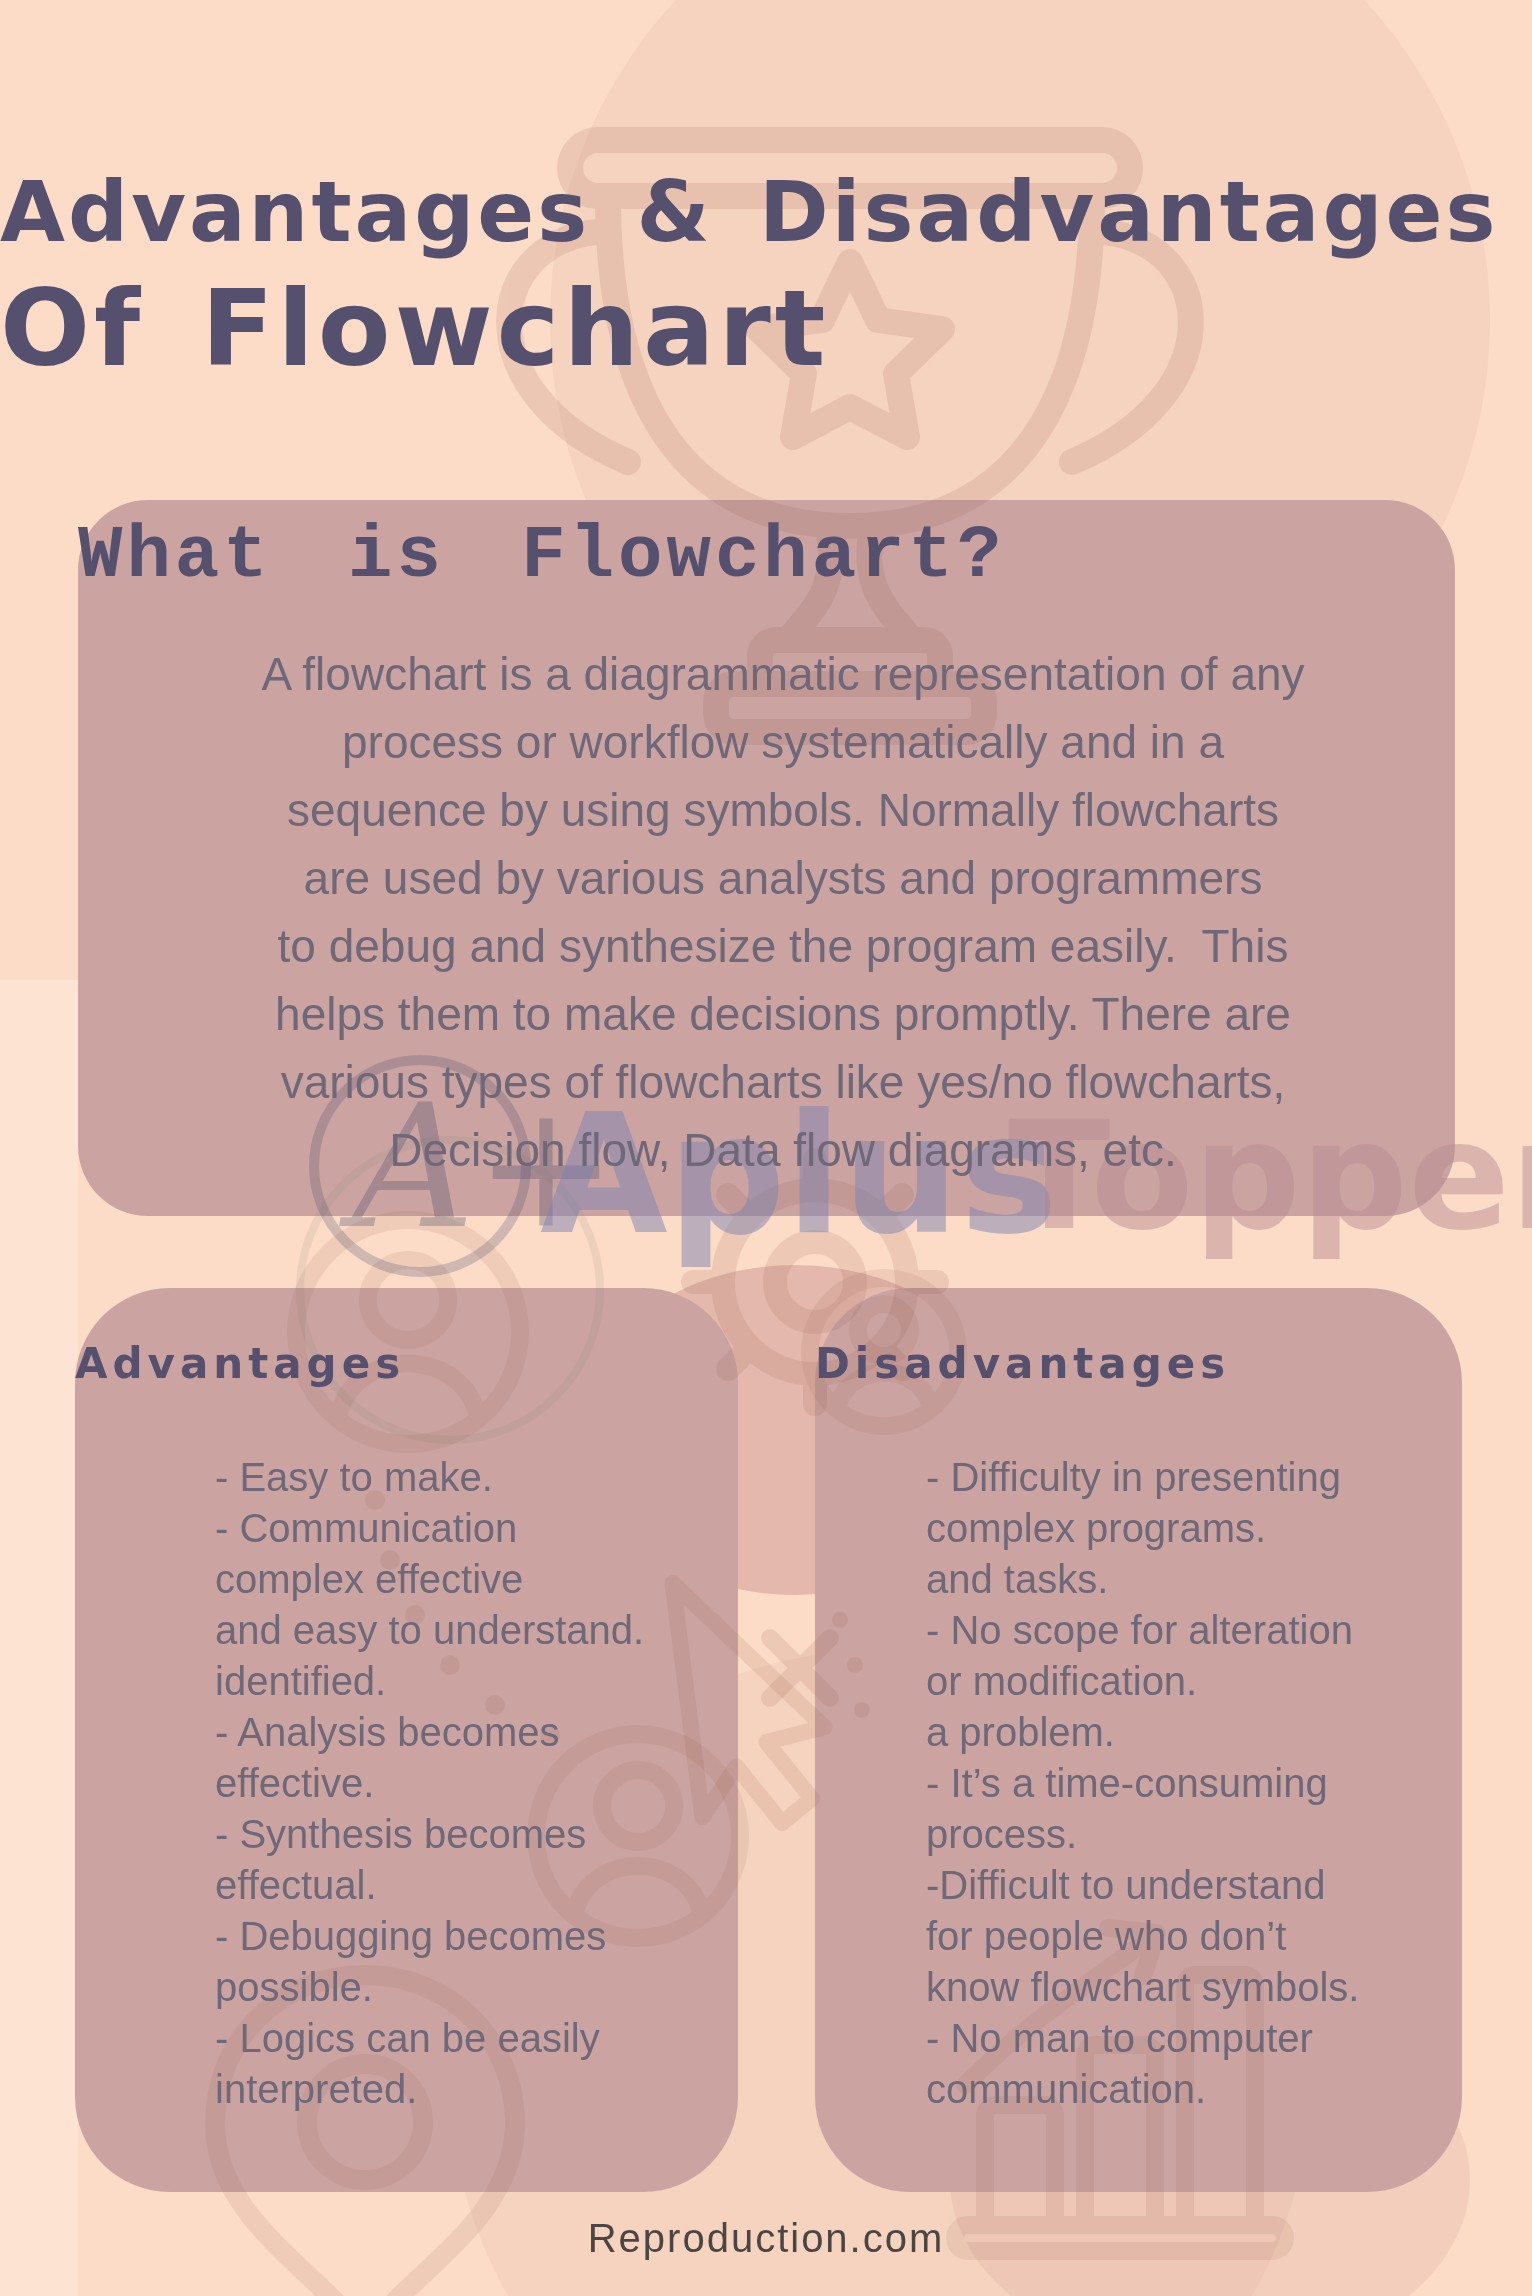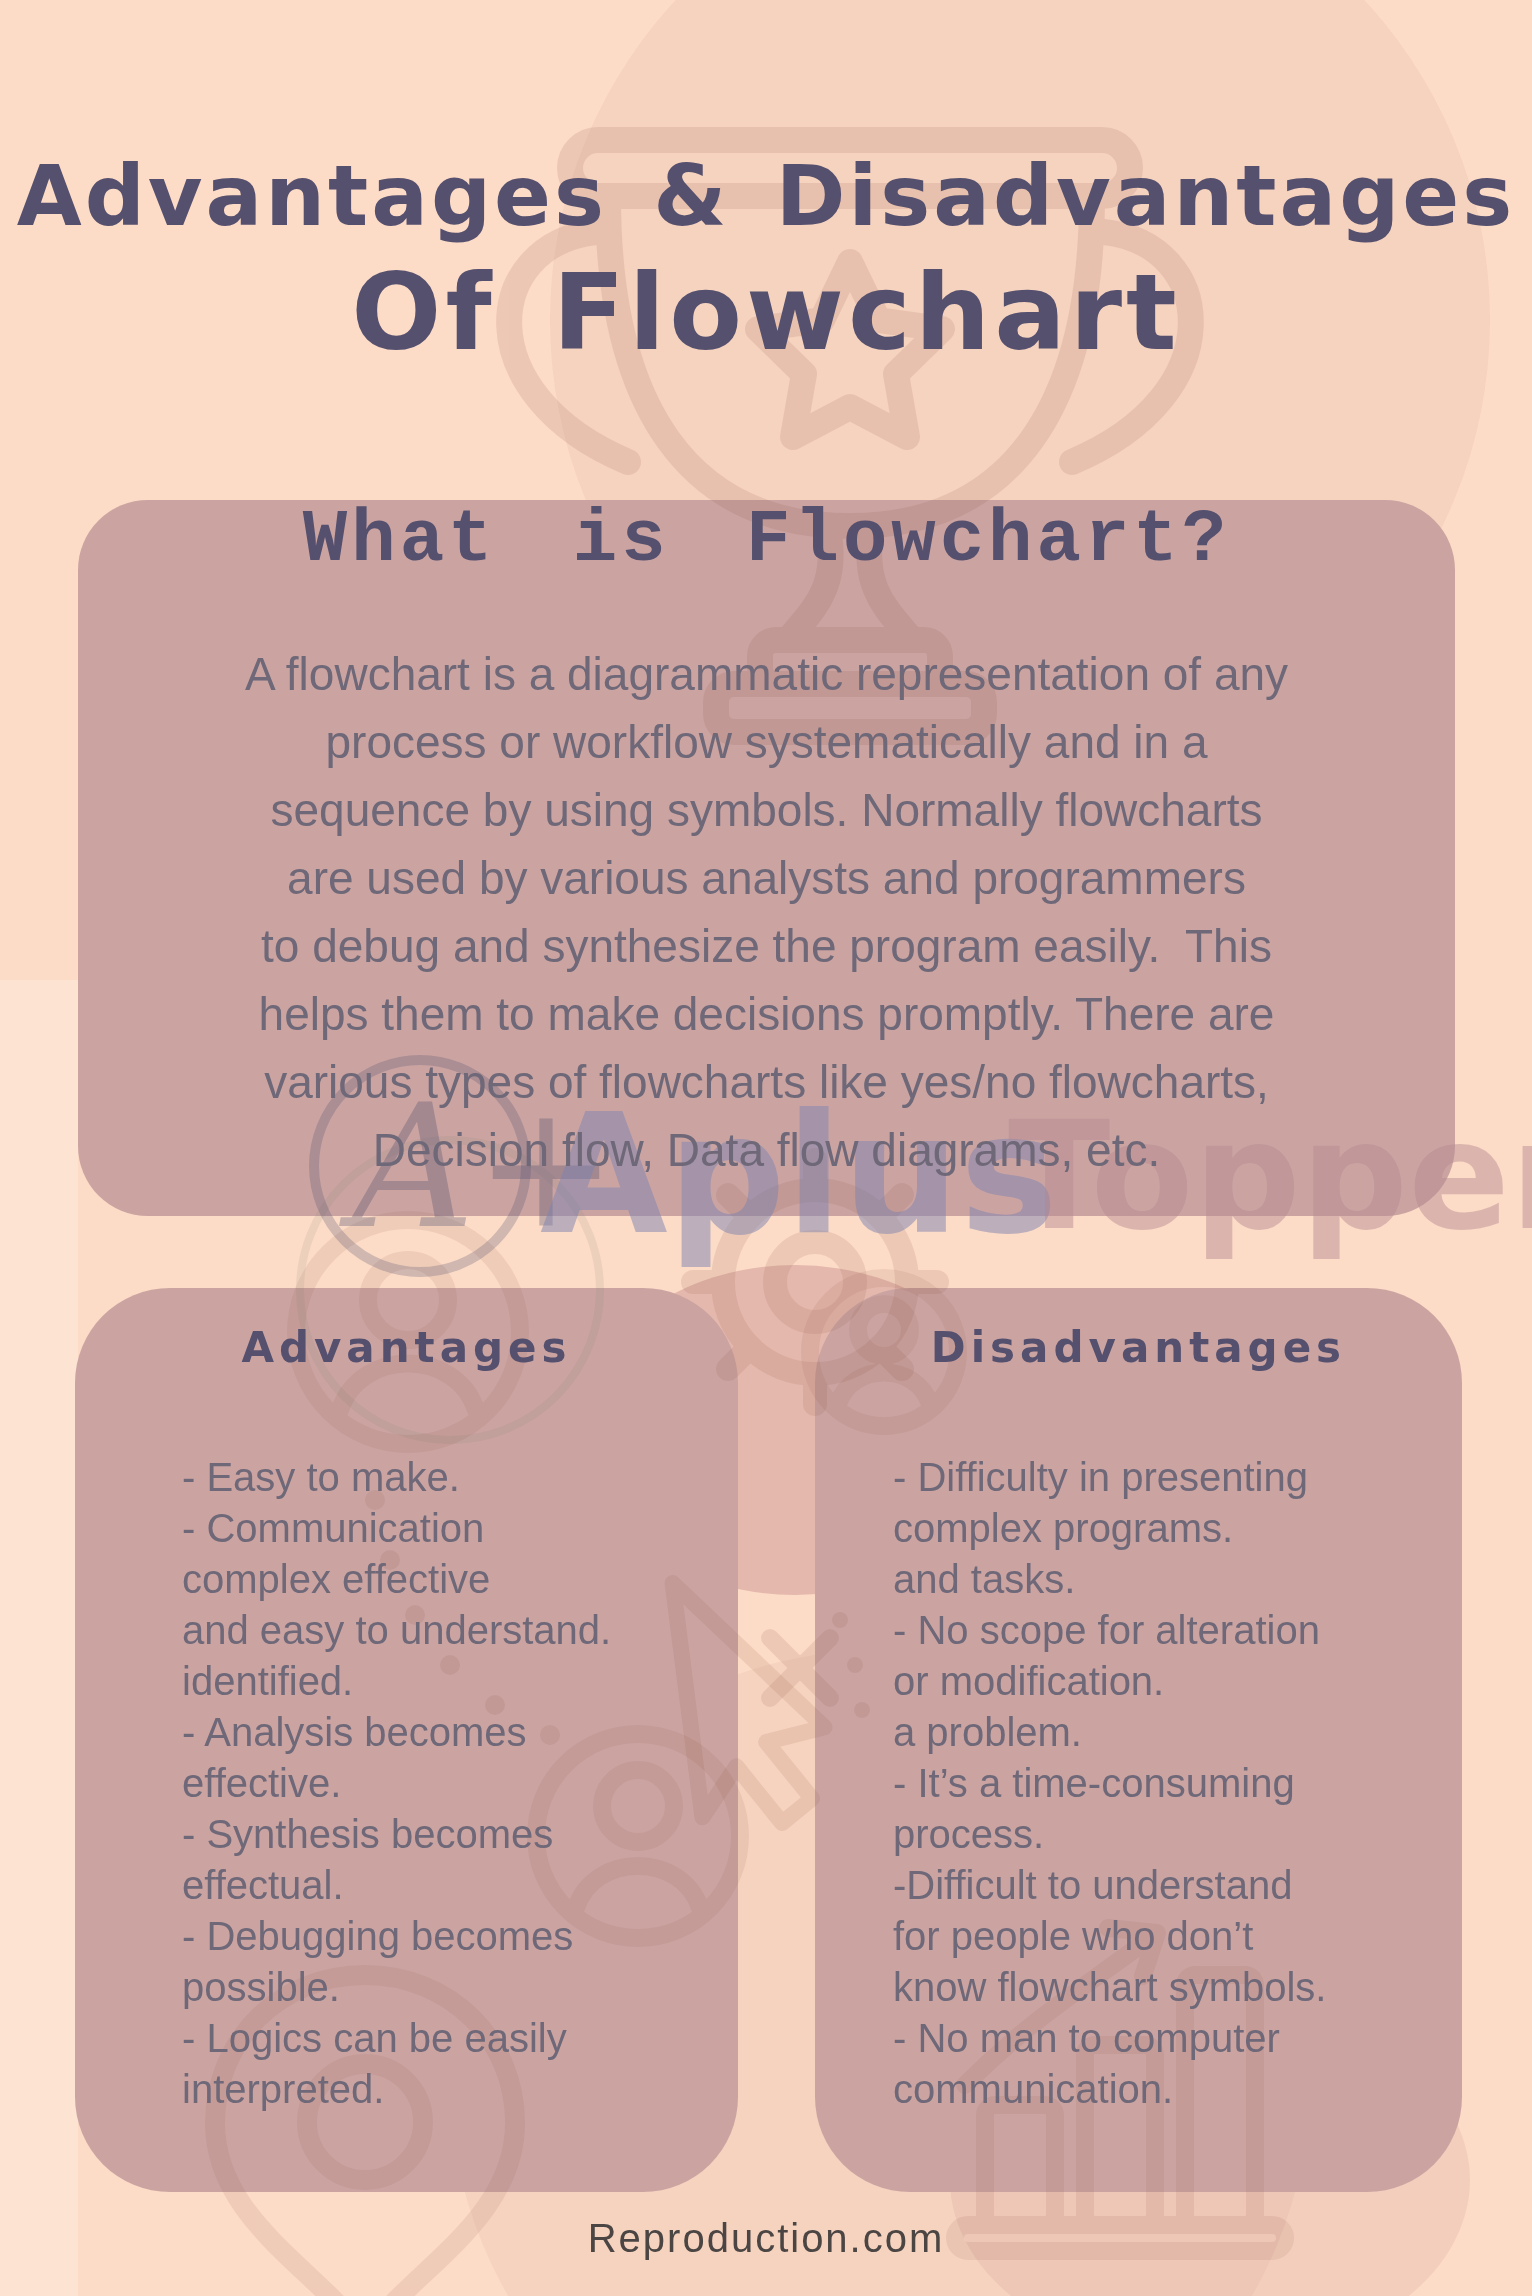--- a/index.html
+++ b/index.html
@@ -13,32 +13,32 @@
   body{font-family:"Liberation Sans",sans-serif;}
   .page{position:relative;width:1532px;height:2296px;background:var(--background);overflow:hidden;}
   .layer{position:absolute;inset:0;width:1532px;height:2296px;pointer-events:none;}
   .blobs{z-index:0;}
   .panel{position:absolute;background:var(--panel);z-index:1;}
   .panel.whatis{left:78px;top:500px;width:1377px;height:716px;border-radius:70px;}
   .panel.adv{left:75px;top:1288px;width:663px;height:904px;border-radius:95px;}
   .panel.dis{left:815px;top:1288px;width:647px;height:904px;border-radius:95px;}
   .watermarks{z-index:2;}
   .txt{position:absolute;z-index:3;}
-  .display{font-family:"DejaVu Sans",sans-serif;font-weight:bold;color:var(--heading);text-align:center;}
+  .display{font-family:"DejaVu Sans",sans-serif;font-weight:bold;color:var(--heading);text-align:left;margin-top:16px;}
   .title1{left:0;right:0;top:150px;font-size:84px;line-height:1.1;letter-spacing:3px;word-spacing:14px;}
   .title2{left:0;right:0;top:252px;font-size:106px;line-height:1.15;letter-spacing:4px;word-spacing:16px;}
   .whatis-heading{left:78px;width:1377px;top:496px;font-size:74px;line-height:1.2;letter-spacing:4px;word-spacing:28px;font-family:Liberation Mono, monospace;}
   .whatis-paragraph{left:78px;width:1377px;top:640px;text-align:center;color:var(--body-text);font-size:46px;line-height:68px;}
   .col-heading{font-size:42px;line-height:72px;top:1312px;letter-spacing:5px;}
   .adv-h{left:75px;width:663px;}
   .dis-h{left:815px;width:647px;}
   .col-list{top:1452px;color:var(--body-text);font-size:40px;line-height:51px;text-align:left;}
   .adv-l{left:182px;width:560px;}
   .dis-l{left:893px;width:575px;}
-  .wline{white-space:pre;}
+  .wline{white-space:pre;padding-left:33px;}
   .footer{left:0;right:0;top:2216px;text-align:center;color:var(--footer-text);font-size:40px;letter-spacing:2px;}
 </style>
 </head>
 <body>
 
 <div class="page">
 
   <svg class="layer blobs" viewBox="0 0 1532 2296" aria-hidden="true">
     <circle cx="1020" cy="320" r="470" fill="#8a503c" opacity="0.055"></circle>
     <circle cx="880" cy="2080" r="430" fill="#8a503c" opacity="0.05"></circle>

